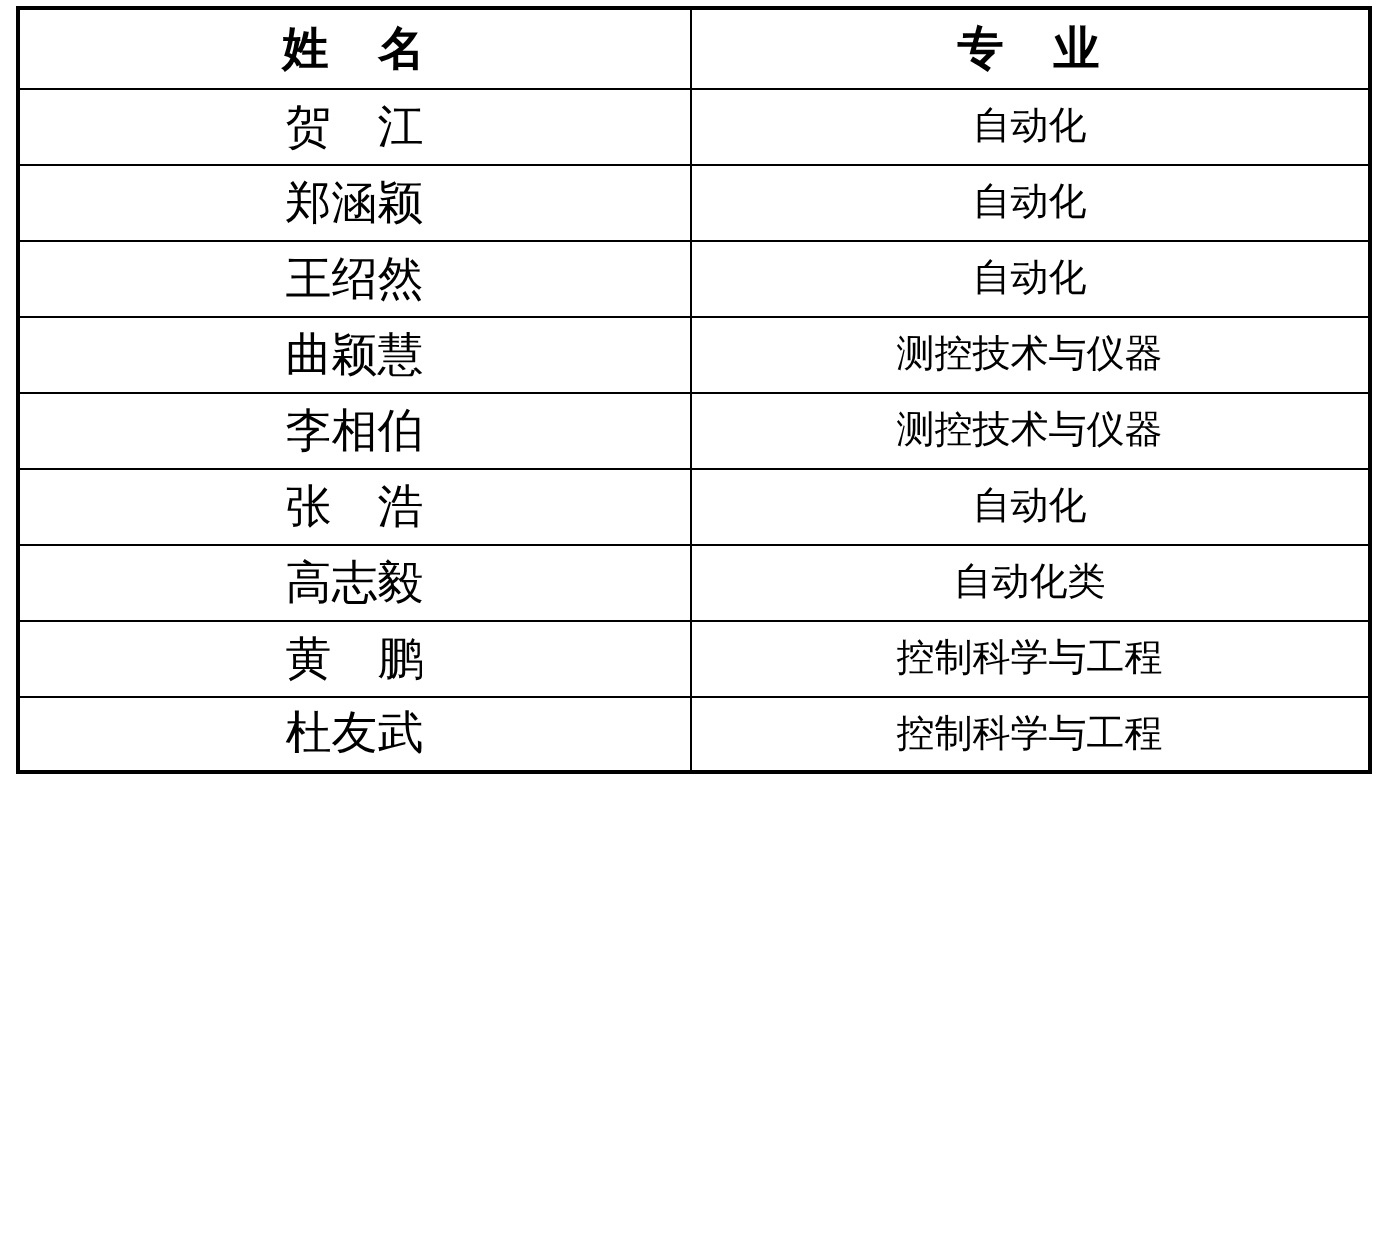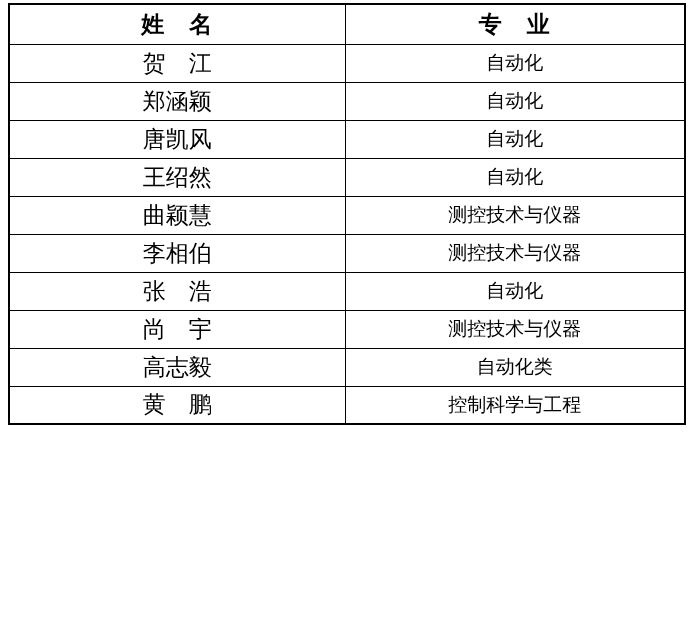--- a/index.html
+++ b/index.html
@@ -81,24 +81,20 @@
   <tr>
     <td class="name-cell">贺　江</td>
     <td class="major-cell">自动化</td>
   </tr>
 
   <tr>
     <td class="name-cell">郑涵颖</td>
     <td class="major-cell">自动化</td>
   </tr>
 
-  <tr>
-    <td class="name-cell">唐凯风</td>
-    <td class="major-cell">自动化</td>
-  </tr>
 
   <tr>
     <td class="name-cell">王绍然</td>
     <td class="major-cell">自动化</td>
   </tr>
 
   <tr>
     <td class="name-cell">曲颖慧</td>
     <td class="major-cell">测控技术与仪器</td>
   </tr>
@@ -106,33 +102,33 @@
   <tr>
     <td class="name-cell">李相伯</td>
     <td class="major-cell">测控技术与仪器</td>
   </tr>
 
   <tr>
     <td class="name-cell">张　浩</td>
     <td class="major-cell">自动化</td>
   </tr>
 
-  <tr>
-    <td class="name-cell">尚　宇</td>
-    <td class="major-cell">测控技术与仪器</td>
-  </tr>
 
   <tr>
     <td class="name-cell">高志毅</td>
     <td class="major-cell">自动化类</td>
   </tr>
 
 
 
   <tr>
     <td class="name-cell">黄　鹏</td>
     <td class="major-cell">控制科学与工程</td>
   </tr>
 
+  <tr>
+    <td class="name-cell">杜友武</td>
+    <td class="major-cell">控制科学与工程</td>
+  </tr>
 
 </tbody>
   </table>
 </div>
 
 </body></html>

